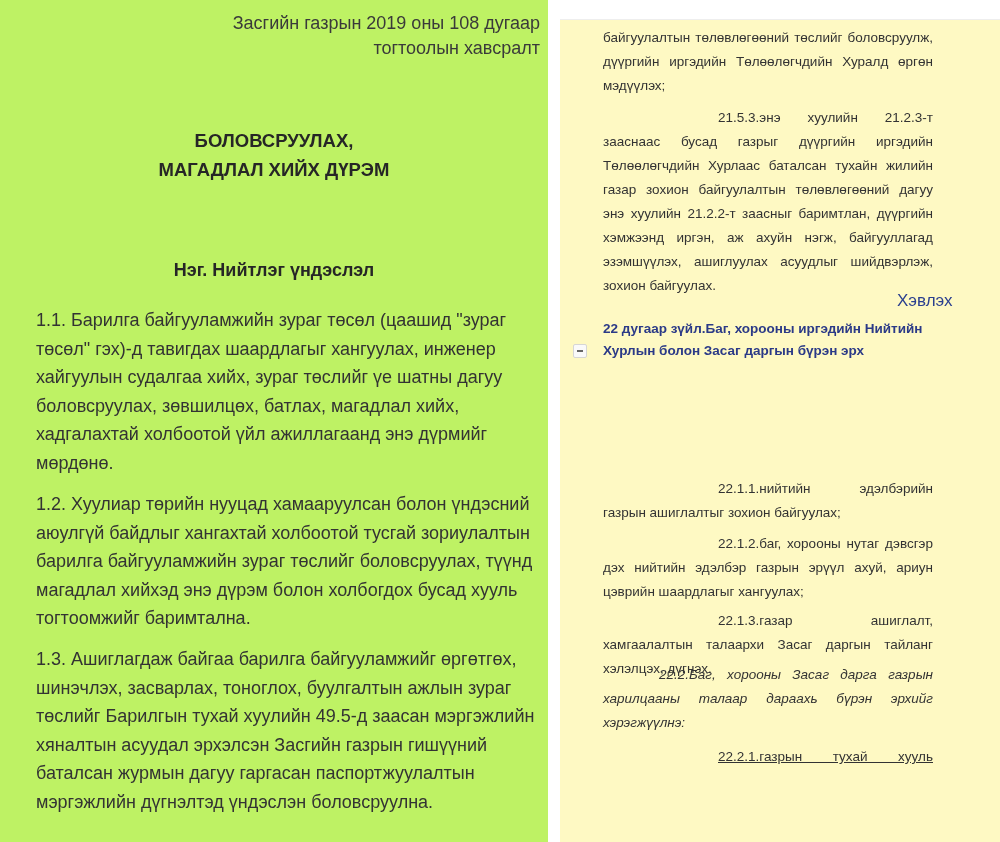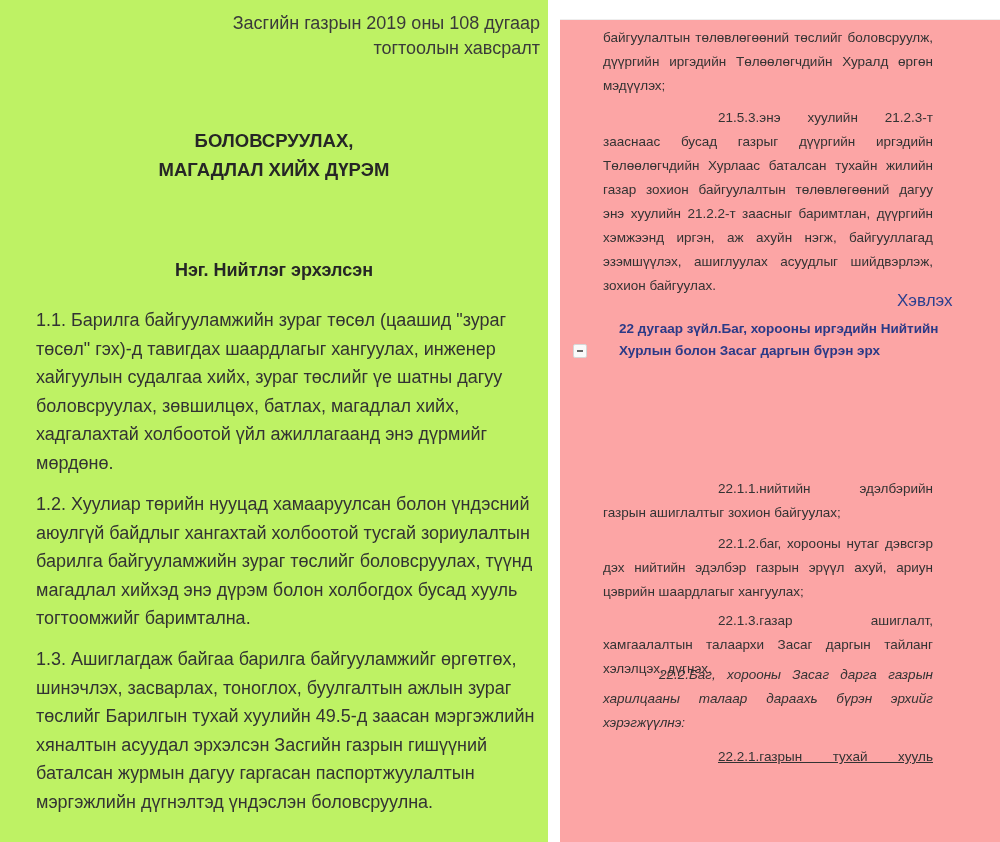--- a/index.html
+++ b/index.html
@@ -27,41 +27,41 @@
     position: absolute; left: 36px; width: 512px;
     font-size: 18px; line-height: 28.5px; color: #333333; margin-top: 8px;
   }
   .p11 { top: 298px; }
   .p12 { top: 482px; }
   .p13 { top: 637px; }
 
   
   .right {
     position: absolute; left: 560px; top: 0; width: 440px; height: 842px;
-    background: #fca5a5;
+    background: #fef9c3;
   }
   .right-topbar {
     position: absolute; left: 0; top: 0; width: 440px; height: 20px;
     border-bottom: 1px solid #eeeeee; background: #ffffff;
   }
   .rtext {
     position: absolute; left: 43px; width: 330px;
     font-size: 13.5px; line-height: 24px; color: #333333; text-align: justify;
   }
   .rtext.indent { text-indent: 115px; }
   .rtext.indent2 { text-indent: 56px; }
   .justify-full { text-align-last: justify; }
 
   .print-link {
     position: absolute; left: 337px; top: 291px; font-size: 17px; color: #2a3f8f;
     cursor: pointer; text-decoration: none;
   }
   .article-head {
     position: absolute; left: 43px; top: 318px; width: 330px;
-    font-size: 13.5px; line-height: 22px; color: #2b3a87; font-weight: bold; margin-left: 16px;
+    font-size: 13.5px; line-height: 22px; color: #2b3a87; font-weight: bold;
   }
   .collapse-btn {
     position: absolute; left: 13px; top: 344px; width: 14px; height: 14px;
     border: 1px solid #d6d6d6; background: #fafafa; border-radius: 2px;
     display: flex; align-items: center; justify-content: center; cursor: pointer;
   }
   .collapse-btn span { display: block; width: 6px; height: 1.5px; background: #666; }
 </style>
 </head>
 <body>
@@ -70,21 +70,21 @@
   <div class="left-header">
     <div>Засгийн газрын 2019 оны 108 дугаар</div>
     <div>тогтоолын хавсралт</div>
   </div>
 
   <div class="doc-title">
     <div>БОЛОВСРУУЛАХ,</div>
     <div>МАГАДЛАЛ ХИЙХ ДҮРЭМ</div>
   </div>
 
-  <div class="section-title">Нэг. Нийтлэг эрхэлсэн</div>
+  <div class="section-title">Нэг. Нийтлэг үндэслэл</div>
 
   <p class="para p11">1.1. Барилга байгууламжийн зураг төсөл (цаашид "зураг төсөл" гэх)-д тавигдах шаардлагыг хангуулах, инженер хайгуулын судалгаа хийх, зураг төслийг үе шатны дагуу боловсруулах, зөвшилцөх, батлах, магадлал хийх, хадгалахтай холбоотой үйл ажиллагаанд энэ дүрмийг мөрдөнө.</p>
   <p class="para p12">1.2. Хуулиар төрийн нууцад хамааруулсан болон үндэсний аюулгүй байдлыг хангахтай холбоотой тусгай зориулалтын барилга байгууламжийн зураг төслийг боловсруулах, түүнд магадлал хийхэд энэ дүрэм болон холбогдох бусад хууль тогтоомжийг баримтална.</p>
   <p class="para p13">1.3. Ашиглагдаж байгаа барилга байгууламжийг өргөтгөх, шинэчлэх, засварлах, тоноглох, буулгалтын ажлын зураг төслийг Барилгын тухай хуулийн 49.5-д заасан мэргэжлийн хяналтын асуудал эрхэлсэн Засгийн газрын гишүүний баталсан журмын дагуу гаргасан паспортжуулалтын мэргэжлийн дүгнэлтэд үндэслэн боловсруулна.</p>
 </div>
 
 <div class="right">
   <div class="right-topbar"></div>
 
   <p class="rtext" style="top:26px;">байгуулалтын төлөвлөгөөний төслийг боловсруулж, дүүргийн иргэдийн Төлөөлөгчдийн Хуралд өргөн мэдүүлэх;</p>

